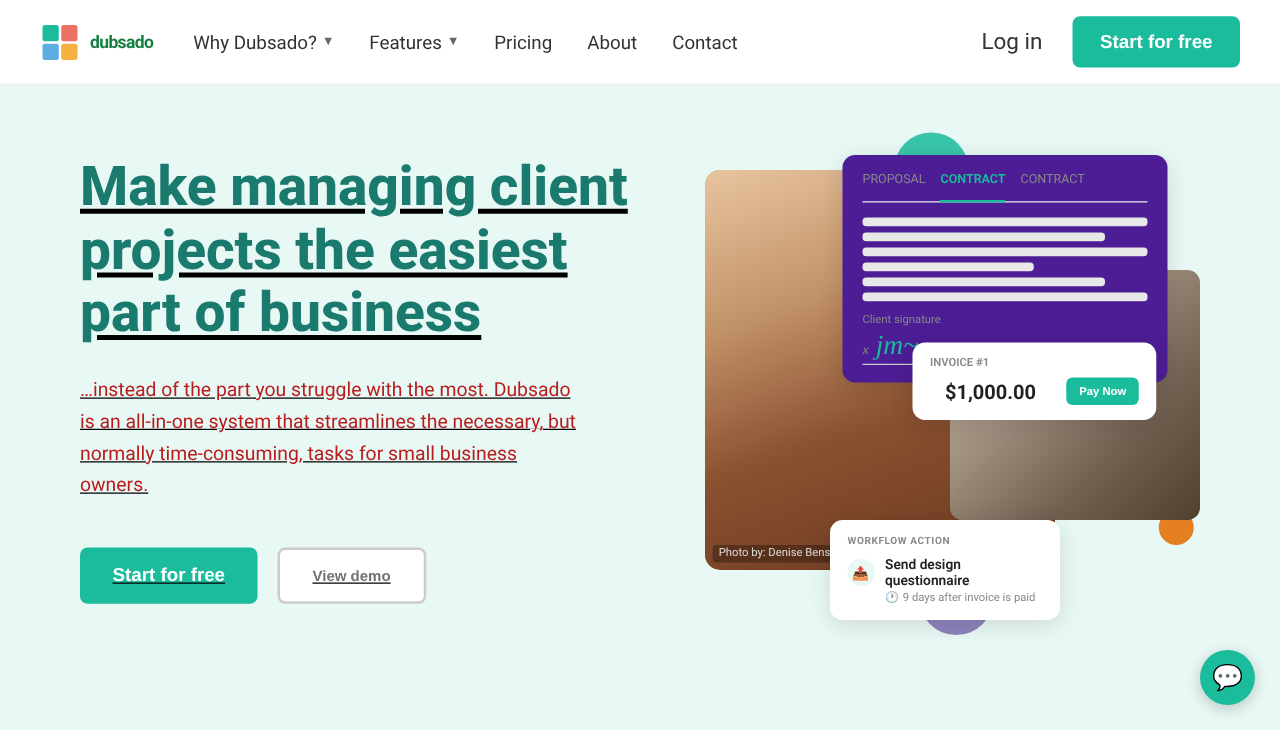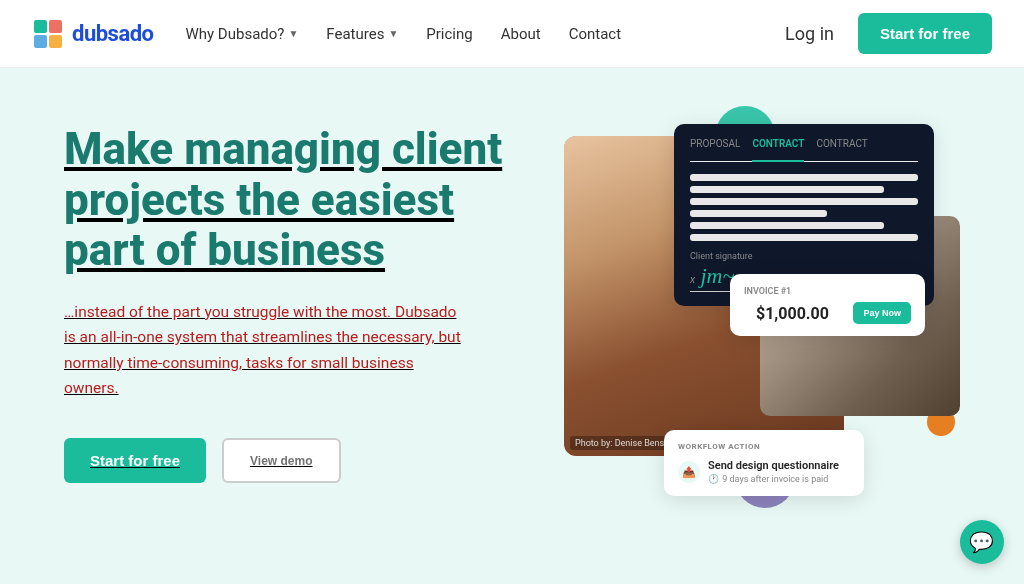--- a/index.html
+++ b/index.html
@@ -26,23 +26,23 @@
       display: flex;
       align-items: center;
       gap: 8px;
       margin-right: 32px;
     }
     .logo-icon {
       width: 32px;
       height: 32px;
     }
     .logo-text {
-      font-size: 22px;
+      font-size: 14px;
       font-weight: 700;
-      color: #1d4ed8;
+      color: #15803d;
       letter-spacing: -0.5px;
       text-align: center;
     }
     .nav-links {
       display: flex;
       align-items: center;
       gap: 28px;
       flex: 1;
     }
     .nav-link {
@@ -182,21 +182,21 @@
       background: linear-gradient(135deg, #d4c4b0 0%, #a09080 40%, #706050 70%, #504030 100%);
       overflow: hidden;
     }
 
     
     .contract-card {
       position: absolute;
       top: 8px;
       left: 130px;
       width: 260px;
-      background: #0f172a;
+      background: #4c1d95;
       border-radius: 10px;
       padding: 14px 16px;
       box-shadow: 0 4px 20px rgba(0,0,0,0.12);
     }
     .contract-tabs {
       display: flex;
       gap: 12px;
       margin-bottom: 12px;
       border-bottom: 1px solid #eee;
       padding-bottom: 8px;
@@ -281,21 +281,21 @@
       font-size: 9px;
       font-weight: 600;
       cursor: pointer;
     }
 
     
     .workflow-card {
       position: absolute;
       bottom: 40px;
       left: 120px;
-      width: 200px;
+      width: 184px;
       background: #fff;
       border-radius: 10px;
       padding: 12px 14px;
       box-shadow: 0 4px 20px rgba(0,0,0,0.12);
     }
     .workflow-header {
       font-size: 8px;
       color: #888;
       font-weight: 700;
       text-transform: uppercase;

